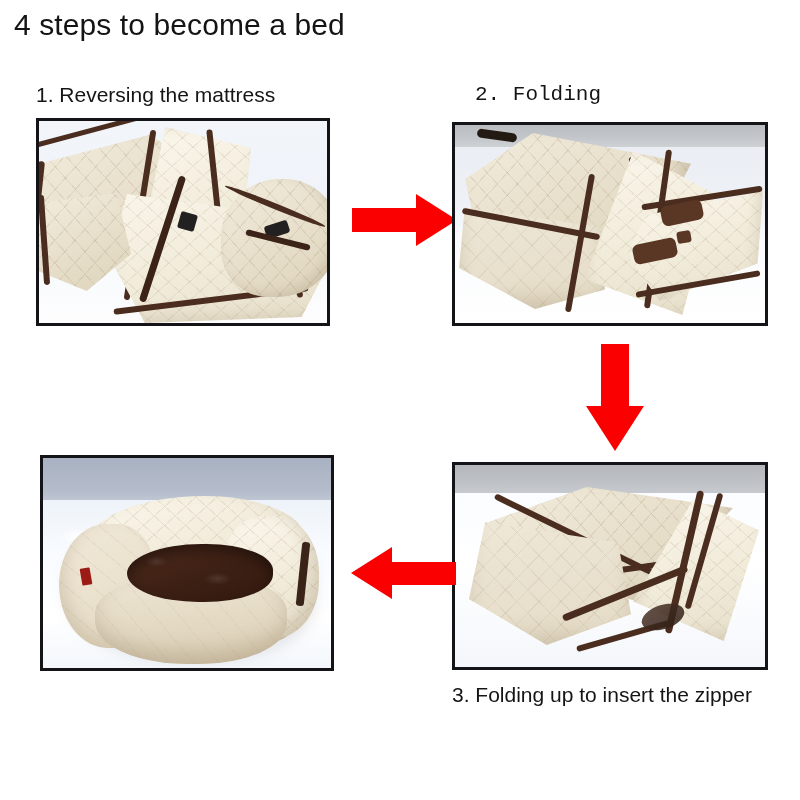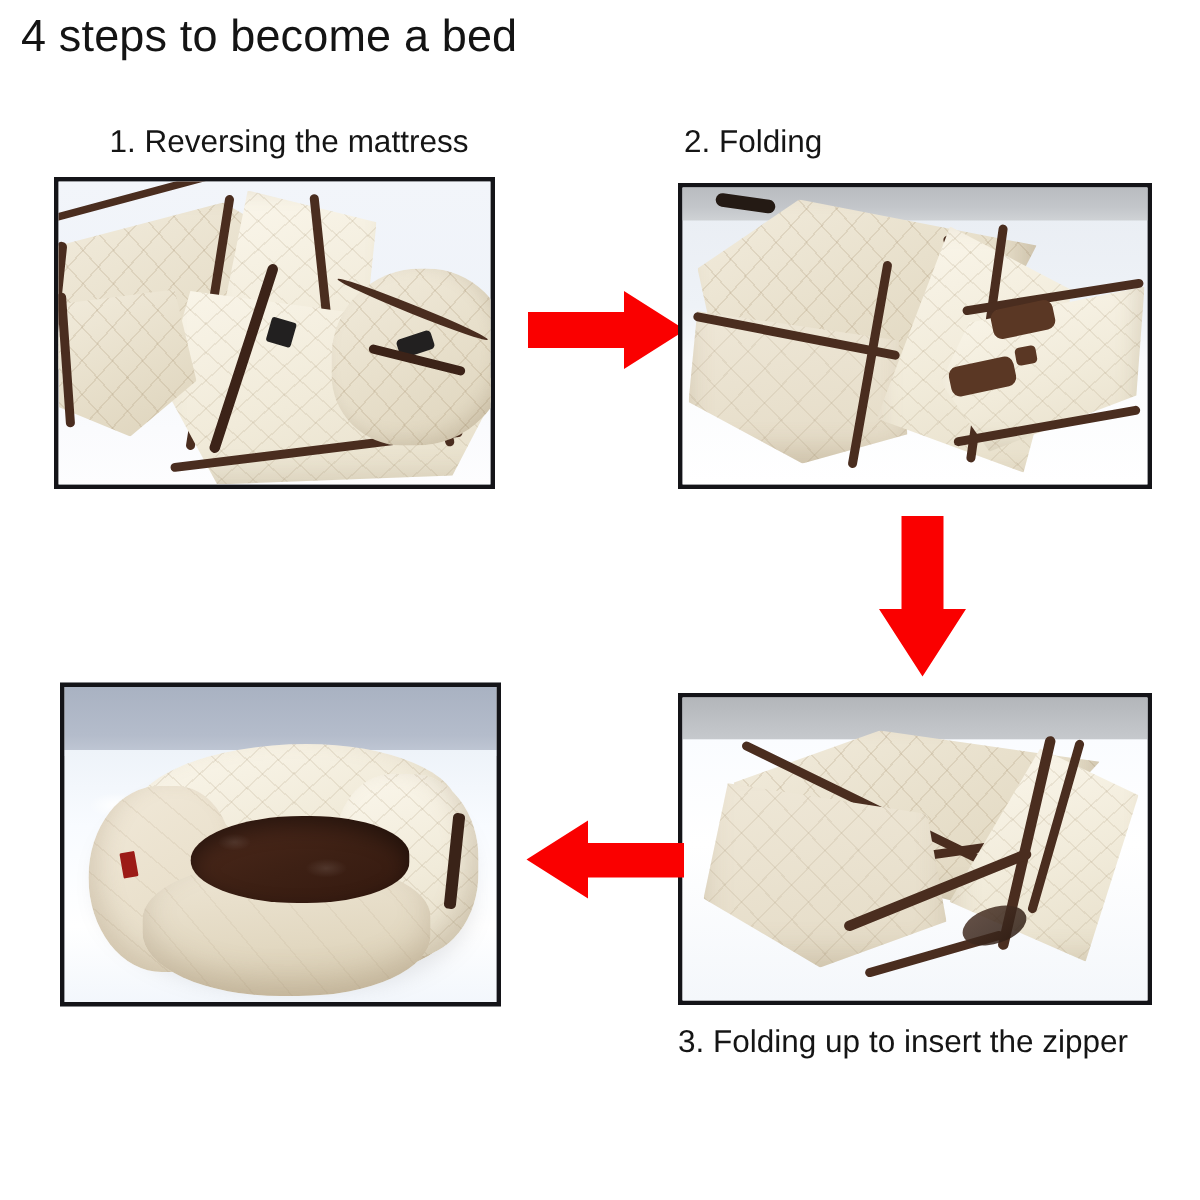--- a/index.html
+++ b/index.html
@@ -15,22 +15,22 @@
     position:absolute;left:14px;top:8px;
     font-size:30px;font-weight:400;letter-spacing:.1px;color:#141414;
     white-space:nowrap;
   }
 
   
   .caption{
     position:absolute;font-size:21px;font-weight:400;color:#151515;
     line-height:26px;white-space:pre-line;
   }
-  .cap1{left:36px;top:82px;margin-left:37px;}
-  .cap2{left:456px;top:82px;}
+  .cap1{left:36px;top:82px;}
+  .cap2{left:475px;top:82px;font-family:Liberation Mono, monospace;}
   .cap3{left:452px;top:682px;}
   .cap4{left:36px;top:682px;width:350px;}
 
   
   .panel{
     position:absolute;border:3px solid #141418;background:#eef1f5;
     overflow:hidden;box-sizing:border-box;
   }
   .p1{left:36px;top:118px;width:294px;height:208px;}
   .p2{left:452px;top:122px;width:316px;height:204px;}

